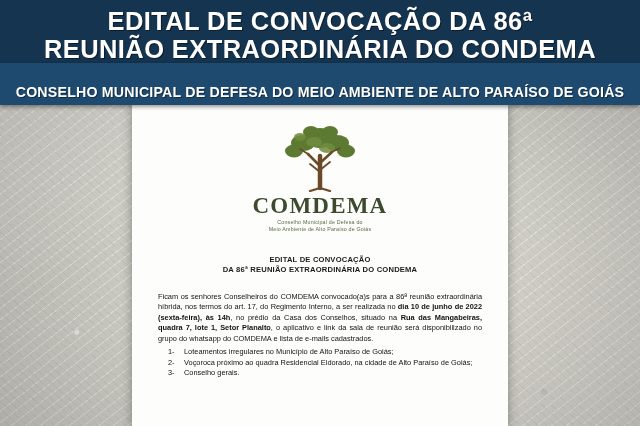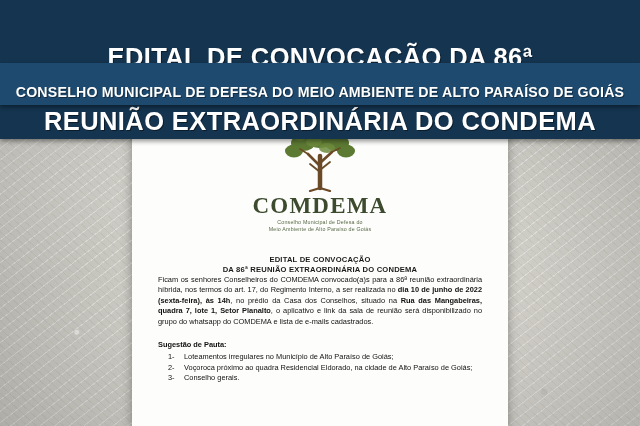--- a/index.html
+++ b/index.html
@@ -61,21 +61,20 @@
   }
   .banner-main .line {
     color: #ffffff;
     text-align: center;
     font-weight: bold;
     font-size: 25.5px;
     line-height: 28px;
     letter-spacing: .4px;
     text-shadow: 1px 1px 0 rgba(0,0,0,.45);
     white-space: nowrap;
-    margin-top: 36px;
   }
   .banner-sub {
     position: absolute;
     left: 0; top: 63px;
     width: 640px;
     background: #1d4a6e;
     padding: 4px 6px 5px 6px;
     box-sizing: border-box;
     z-index: 6;
     box-shadow: 0 2px 4px rgba(0,0,0,.4);
@@ -138,20 +137,21 @@
   .doc-title {
     margin-top: 22px;
     text-align: center;
     font-size: 7.6px;
     font-weight: bold;
     color: #1a1a1a;
     line-height: 10px;
     letter-spacing: .2px;
   }
   .doc-body {
+    margin-top: 17px;
     font-size: 7.4px;
     line-height: 10.4px;
     color: #111;
     text-align: justify;
   }
   .doc-body b { font-weight: bold; }
   .doc-pauta-title {
     margin-top: 13px;
     font-size: 7.4px;
     font-weight: bold;
@@ -234,21 +234,20 @@
       <div class="logo-sub2">Meio Ambiente de Alto Paraíso de Goiás</div>
     </div>
 
     <div class="doc-title">
       <div>EDITAL DE CONVOCAÇÃO</div>
       <div>DA 86ª REUNIÃO EXTRAORDINÁRIA DO CONDEMA</div>
     </div>
 
     <div class="doc-body"><span>Ficam os senhores Conselheiros do COMDEMA convocado(a)s para a 86ª reunião extraordinária híbrida, nos termos do art. 17, do Regimento Interno, a ser realizada no </span><b>dia 10 de junho de 2022 (sexta-feira), às 14h</b><span>, no prédio da Casa dos Conselhos, situado na </span><b>Rua das Mangabeiras, quadra 7, lote 1, Setor Planalto</b><span>, o aplicativo e link da sala de reunião será disponibilizado no grupo do whatsapp do COMDEMA e lista de e-mails cadastrados.</span></div>
 
-    <div class="doc-pauta-title">Sugestão de Pauta:</div>
 
     <ul class="doc-list">
       <li>
         <span class="num">1-</span>
         <span>Loteamentos irregulares no Município de Alto Paraíso de Goiás;</span>
       </li>
       <li>
         <span class="num">2-</span>
         <span>Voçoroca próximo ao quadra Residencial Eldorado, na cidade de Alto Paraíso de Goiás;</span>
       </li>

